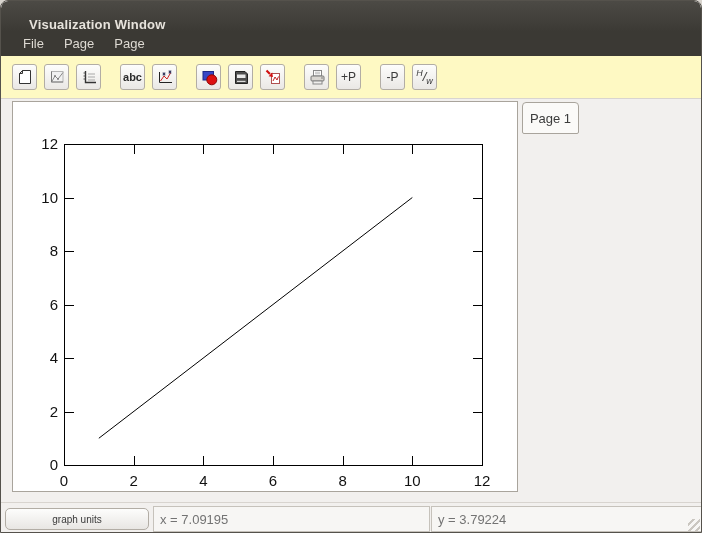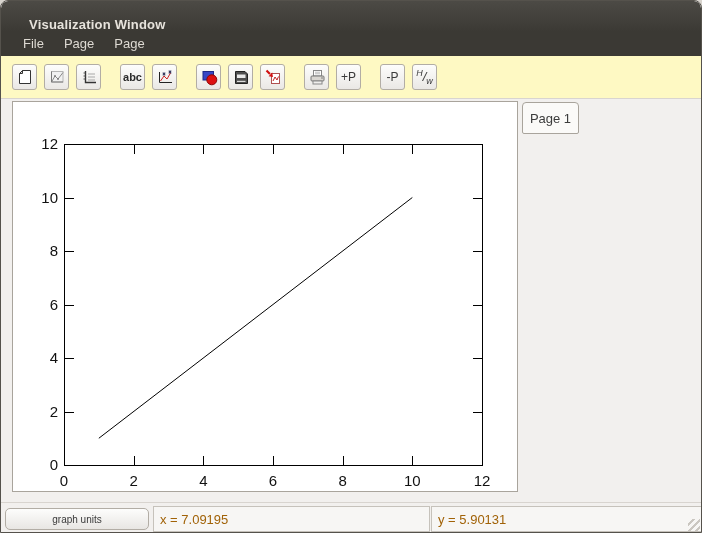--- a/index.html
+++ b/index.html
@@ -42,21 +42,21 @@
     font-size:13px;color:#3c3c3c;}
   
   .statusbar{position:absolute;left:0;right:0;bottom:0;height:30px;
     background:#f2f0ee;border-top:1px solid #d8d4cf;}
   .units-btn{position:absolute;left:4px;top:5px;width:144px;height:22px;
     border:1px solid #b2ada5;border-radius:5px;
     background:linear-gradient(#fdfdfc,#e8e6e3);
     font-family:"Liberation Sans",sans-serif;font-size:10px;color:#3a3a3a;}
   .readout{position:absolute;top:3px;height:26px;background:#f7f6f4;
     border:1px solid #c6c2bb;display:flex;align-items:center;
-    padding-left:6px;font-size:13px;color:#a16207;}
+    padding-left:6px;font-size:13px;color:#737373;}
   .readout.x{left:152px;width:277px;}
   .readout.y{left:430px;width:272px;}
   .grip{position:absolute;right:1px;bottom:1px;width:12px;height:12px;
     background:repeating-linear-gradient(135deg,transparent 0 3px,#b7b2aa 3px 5px);
     opacity:.7;}
 </style>
 </head>
 <body>
 
 <div class="window">
@@ -201,17 +201,17 @@
         </svg>
     </div>
     <div class="tab">
       <span>Page 1</span>
     </div>
   </div>
 
   <div class="statusbar">
     <button class="units-btn">graph units</button>
     <div class="readout x">x = 7.09195</div>
-    <div class="readout y">y = 5.90131</div>
+    <div class="readout y">y = 3.79224</div>
     <div class="grip"></div>
   </div>
 
 </div>
 
 </body></html>

